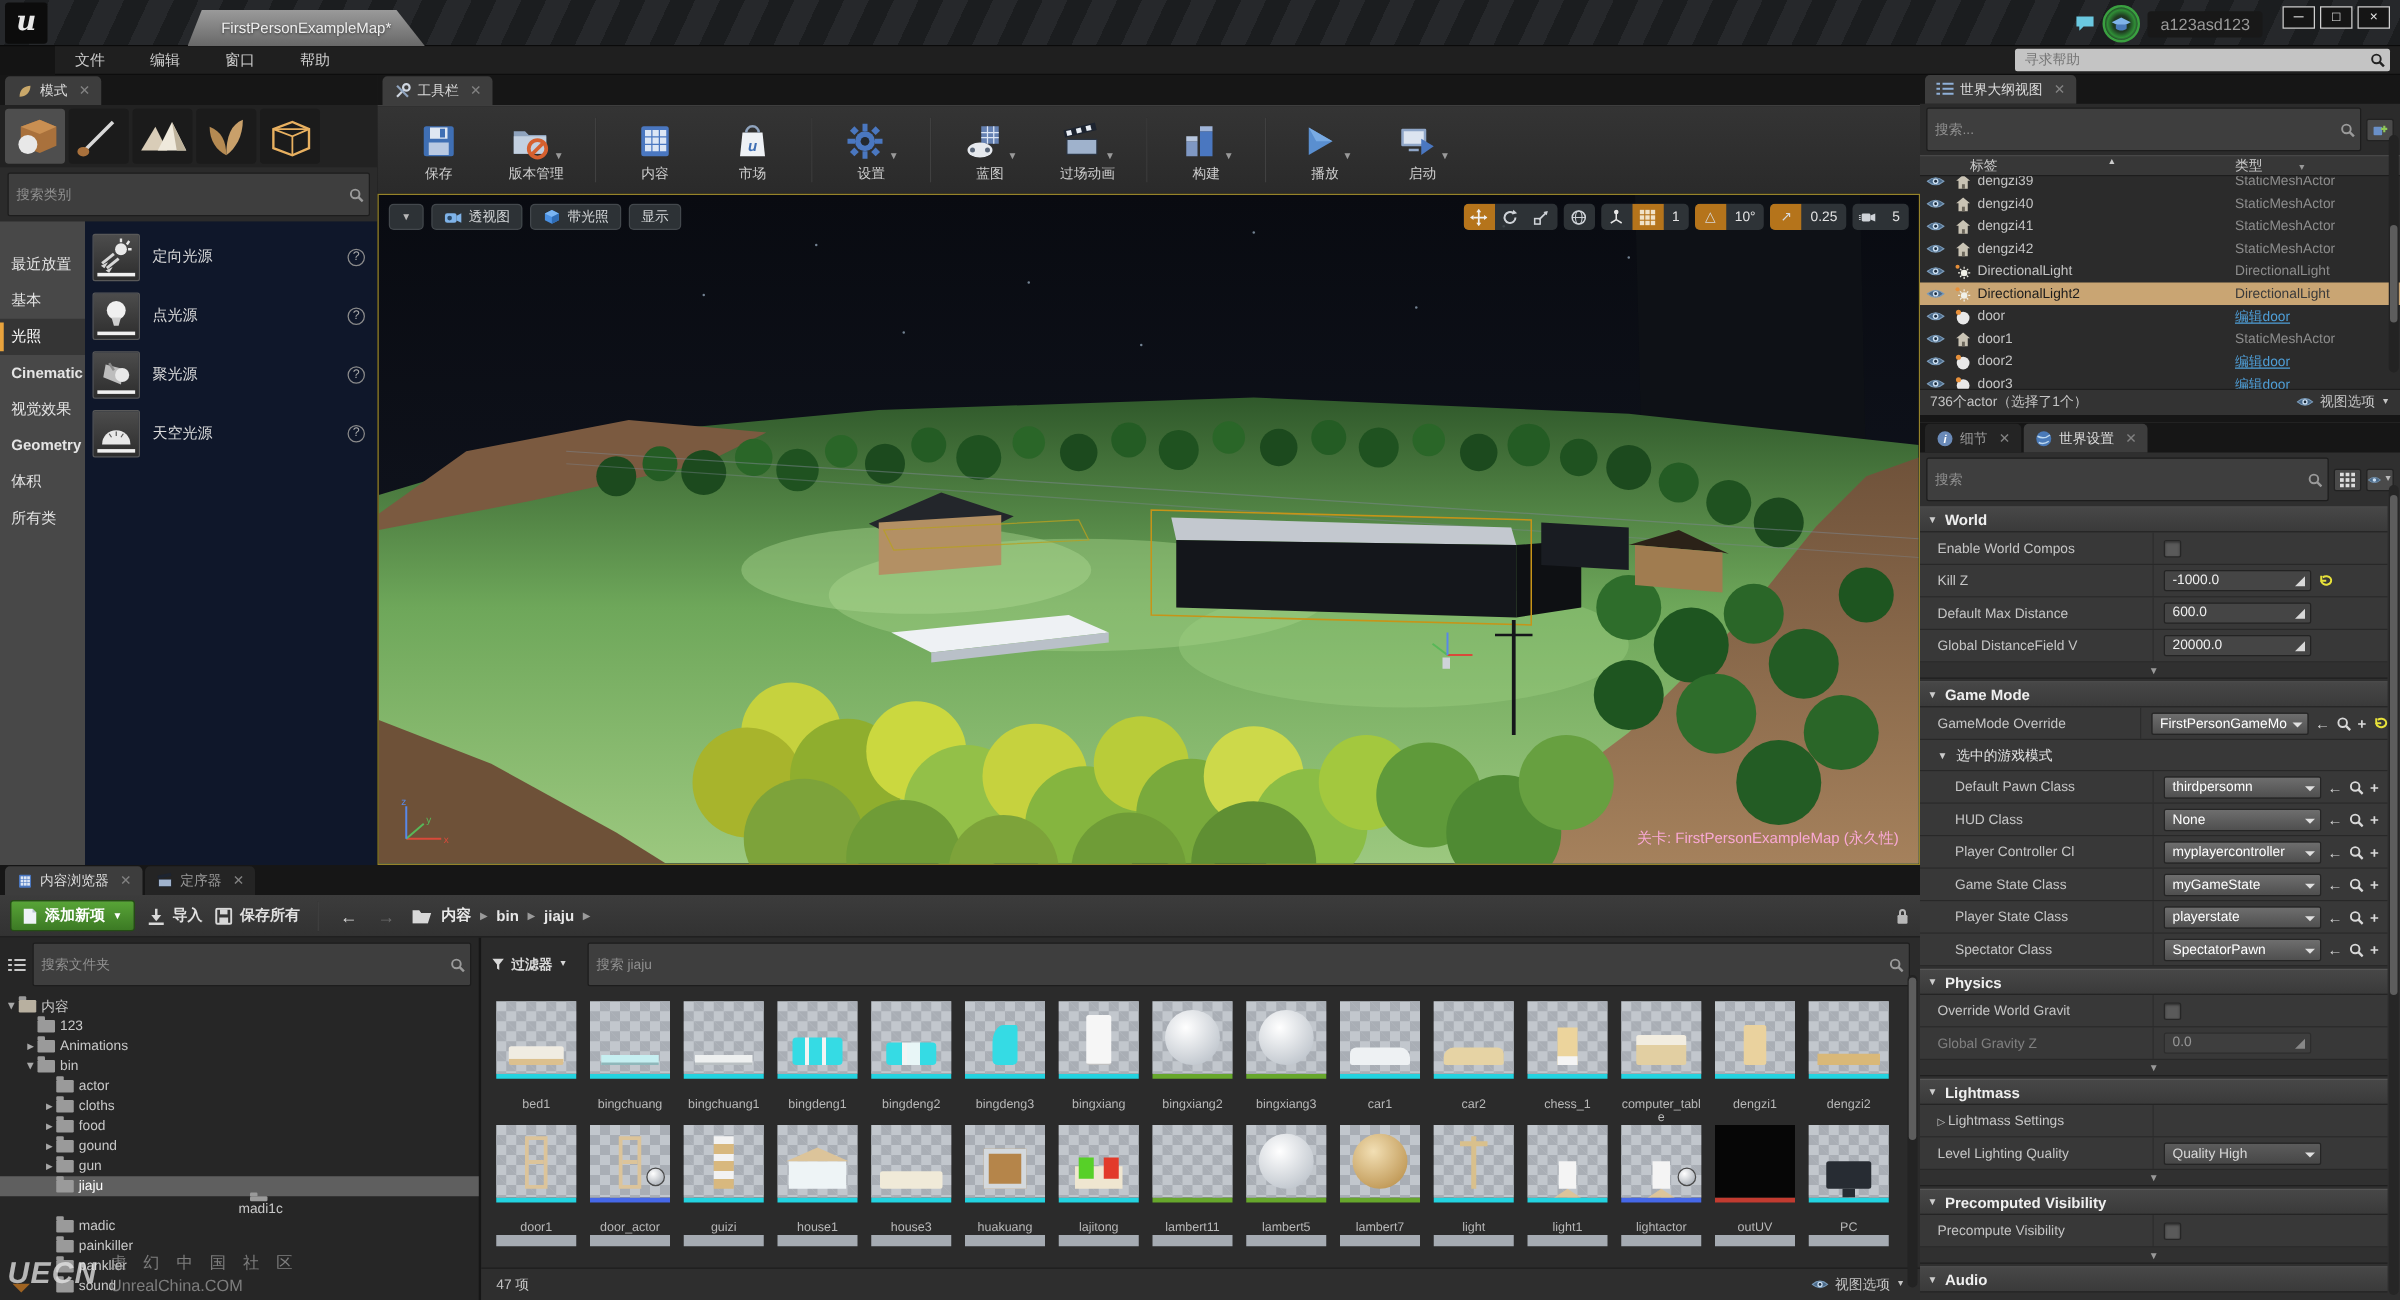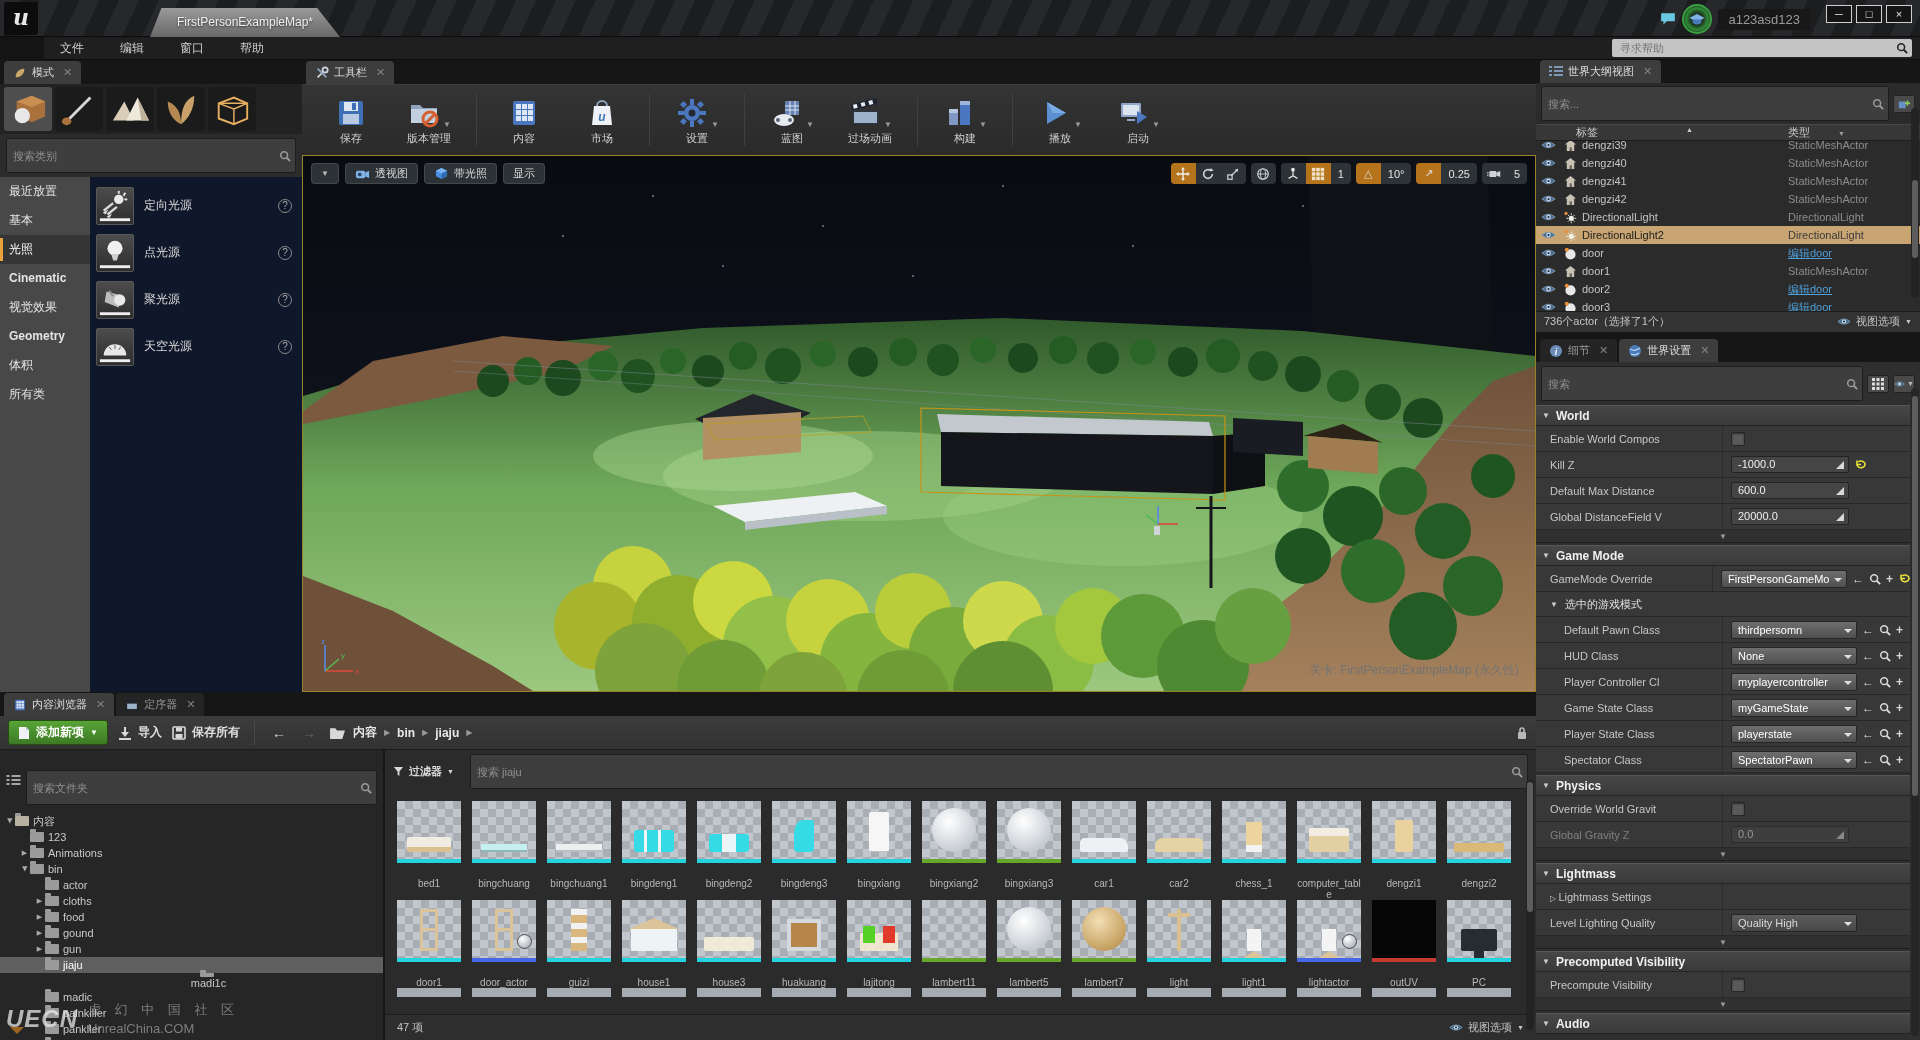--- a/index.html
+++ b/index.html
@@ -50,21 +50,21 @@
 .mag svg{width:12px;height:12px;}
 
 
 #modes-panel{position:absolute;left:0;top:60px;width:302px;height:632px;background:#2b2b2b;display:flex;flex-direction:column;}
 #mode-strip{height:50px;background:#222;display:flex;align-items:center;gap:3px;padding:3px 4px;}
 .mode-tile{width:48px;height:44px;background:#1b1b1b;border-radius:3px;display:flex;align-items:center;justify-content:center;}
 .mode-tile.active{background:#4e4e4e;}
 .mode-tile svg{width:42px;height:38px;}
 #modes-search{padding:4px 6px;background:#2b2b2b;}
 #modes-body{flex:1;display:flex;overflow:hidden;}
-#modes-cats{width:90px;background:#484848;padding-top:0;}
+#modes-cats{width:68px;background:#484848;padding-top:20px;}
 .mcat{height:29px;line-height:29px;padding-left:9px;font-size:12px;color:#e4e4e4;position:relative;}
 .mcat.bold{font-weight:bold;}
 .mcat.selected{background:#353535;color:#fff;}
 .mcat.selected::before{content:"";position:absolute;left:0;top:3px;bottom:3px;width:3px;background:#e8a33d;}
 #modes-items{flex:1;background:#0f172a;padding:5px 6px;}
 .mitem{display:flex;align-items:center;height:47px;gap:10px;}
 .mitem .tile{width:38px;height:38px;background:linear-gradient(#4c4c4c,#2d2d2d);border:1px solid #585858;border-radius:2px;
   display:flex;align-items:center;justify-content:center;}
 .mitem .tile svg{width:34px;height:34px;}
 .mitem .lbl{flex:1;font-size:12px;color:#dcdcdc;}
@@ -88,21 +88,21 @@
 .vbtn{height:21px;background:rgba(52,57,61,.85);border:1px solid rgba(90,95,100,.5);border-radius:4px;
   color:#d4d7d9;font-size:11px;display:inline-flex;align-items:center;gap:5px;padding:0 9px;}
 .vbtn svg{width:15px;height:13px;}
 .vbtn .dd{font-size:8px;color:#b8b8b8;}
 #vp-tr{position:absolute;right:8px;top:7px;display:flex;gap:5px;align-items:center;}
 .vgroup{display:flex;background:rgba(52,57,61,.85);border-radius:4px;overflow:hidden;}
 .vtool{width:25px;height:21px;display:flex;align-items:center;justify-content:center;color:#d8d8d8;font-size:11px;}
 .vtool svg{width:14px;height:14px;}
 .vtool.orange{background:#b5741b;}
 .vtool.val{width:auto;padding:0 7px;font-size:11px;color:#e4e4e4;}
-#level-label{position:absolute;right:16px;bottom:12px;font-size:12px;color:#737373;}
+#level-label{position:absolute;right:16px;bottom:12px;font-size:12px;color:#f9a8d4;}
 #vp-axis{position:absolute;left:12px;bottom:10px;width:46px;height:46px;}
 
 
 #right-panel{position:absolute;left:1536px;top:60px;width:384px;height:980px;background:#2b2b2b;display:flex;flex-direction:column;}
 #outliner{height:272px;display:flex;flex-direction:column;background:#2b2b2b;}
 #outliner-search{display:flex;gap:4px;padding:3px 5px;align-items:center;}
 #outliner-search .searchbox{flex:1;}
 #out-head{display:flex;height:17px;background:#373737;border-top:1px solid #474747;border-bottom:1px solid #1d1d1d;
   font-size:11px;color:#cbcbcb;align-items:center;position:relative;}
 #out-head .c1{flex:1;padding-left:40px;}
@@ -181,21 +181,21 @@
 .navarrow.dim{color:#6a6a6a;}
 #crumbs{display:flex;align-items:center;gap:7px;font-size:12px;color:#e8e8e8;font-weight:bold;}
 #crumbs .sep{font-size:8px;color:#9a9a9a;}
 #crumbs svg{width:17px;height:13px;}
 #cb-lock{margin-left:auto;}
 #cb-lock svg{width:12px;height:14px;}
 #cb-body{flex:1;display:flex;overflow:hidden;}
 #cb-left{width:385px;background:#262626;border-right:2px solid #161616;display:flex;flex-direction:column;position:relative;}
 #cb-left-search{display:flex;align-items:center;gap:5px;padding:4px 6px;}
 #cb-left-search .licon svg{width:15px;height:12px;}
-#cb-left-search .searchbox{flex:1;margin-top:16px;}
+#cb-left-search .searchbox{flex:1;}
 #folder-tree{flex:1;padding-top:4px;font-size:11px;position:relative;}
 .trow{display:flex;align-items:center;height:16px;color:#c9c9c9;}
 .trow.selected{background:#5f5f5f;color:#fff;}
 .trow .arrow{width:11px;font-size:7px;color:#a8a8a8;text-align:center;}
 .trow .arrow.open{transform:rotate(90deg);}
 .trow .fold{width:14px;height:10px;background:#9a9a9a;border-radius:1px;position:relative;margin-right:4px;}
 .trow .fold::before{content:"";position:absolute;left:0;top:-3px;width:6px;height:3px;background:#9a9a9a;border-radius:1px 1px 0 0;}
 .trow.root .fold{background:#b8b0a0;}
 #watermark{position:absolute;left:6px;bottom:4px;display:flex;align-items:center;gap:10px;opacity:.75;}
 #wm-logo{color:#e8e8e8;font:bold italic 24px "Liberation Sans",sans-serif;letter-spacing:1px;position:relative;}

